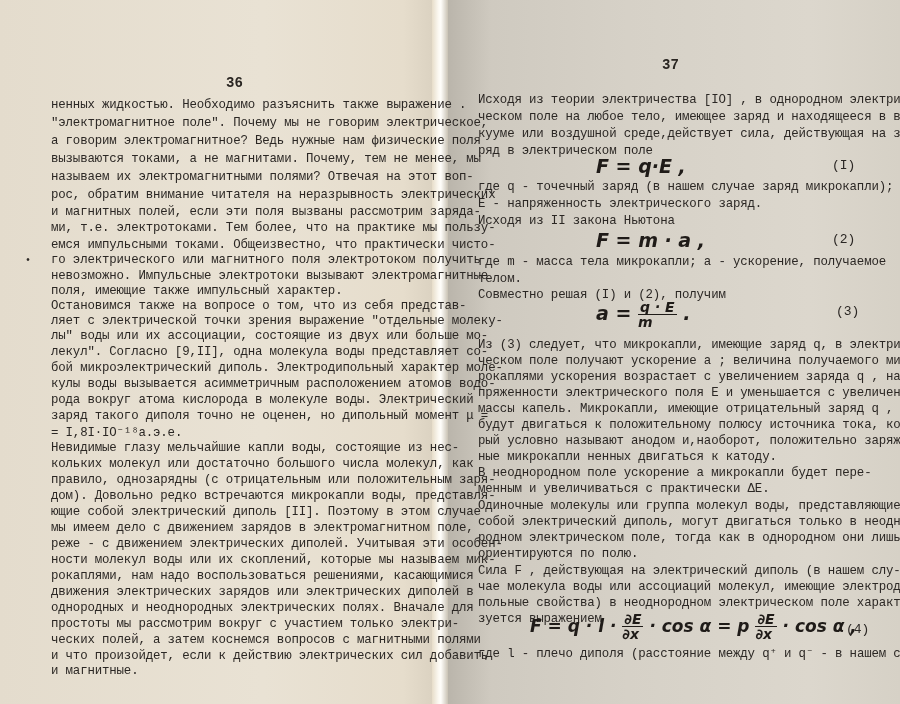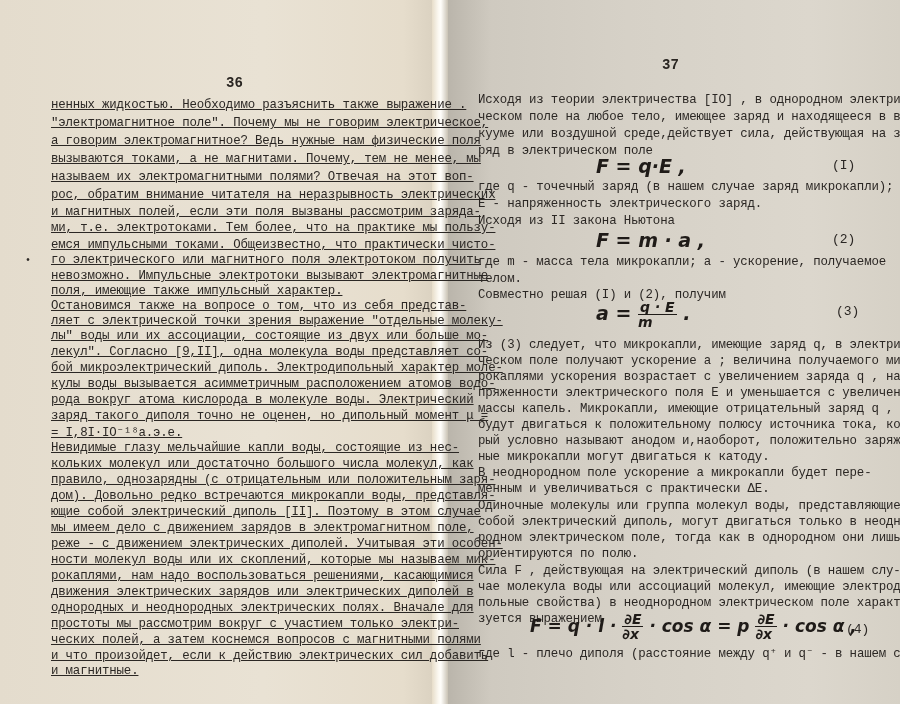--- a/index.html
+++ b/index.html
@@ -3,21 +3,21 @@
 <meta charset="utf-8">
 <style>
   html, body { margin:0; padding:0; }
   body { width:900px; height:704px; overflow:hidden; background:#d8d2c4; position:relative; font-family:"Liberation Mono","DejaVu Sans Mono",monospace; }
   .page { position:absolute; top:0; height:704px; box-sizing:border-box; }
   .page-left { left:0; width:438px; background:linear-gradient(90deg,#e4dccd 0%,#e9e2d4 60%,#e6ddcc 92%,#d9d0bf 100%); }
   .gutter { position:absolute; left:432px; top:0; width:16px; height:704px; background:linear-gradient(90deg,#e7ddc9 0%,#fbf8f1 40%,#fffefb 55%,#c9c2b4 100%); }
   .page-right { left:446px; width:454px; background:linear-gradient(90deg,#b9b4aa 0%,#cfcac0 10%,#d6d1c7 40%,#dcd7cd 80%,#d6d1c6 100%); }
   .pnum { position:absolute; font-size:14px; font-weight:bold; color:#2a2622; }
   .line { position:absolute; white-space:nowrap; font-size:12.4px; color:#2b2724; letter-spacing:-0.15px; }
-  .left .line { left:51px;text-decoration:underline; }
+  .left .line { left:51px; }
   .right .line { left:478px; }
   .formula { position:absolute; font-family:"DejaVu Sans",sans-serif; font-style:italic; font-size:19px; color:#1f1b18; white-space:nowrap;font-weight:bold; }
   .eqnum { position:absolute; font-size:13px; color:#2b2724; }
   .frac { display:inline-block; vertical-align:middle; text-align:left; font-size:14px; line-height:14px; }
   .frac .num { display:block; border-bottom:1.5px solid #1f1b18; padding:0 2px; }
   .frac .den { display:block; }
   .mark { position:absolute; font-size:10px; color:#2b2724; }
 </style>
 </head>
 <body>
@@ -99,21 +99,21 @@
   </div>
   <div class="eqnum" style="left:836px;top:304px;">(3)</div>
 
   <div class="line" style="top:338px">Из (3) следует, что микрокапли, имеющие заряд  q, в электри-</div>
   <div class="line" style="top:354px">ческом поле получают ускорение  a ; величина получаемого мик-</div>
   <div class="line" style="top:370px">рокаплями ускорения возрастает с увеличением заряда  q , на-</div>
   <div class="line" style="top:386px">пряженности электрического поля E и уменьшается с увеличением</div>
   <div class="line" style="top:402px">массы капель. Микрокапли, имеющие отрицательный заряд  q ,</div>
   <div class="line" style="top:418px">будут двигаться к положительному полюсу источника тока, кото-</div>
   <div class="line" style="top:434px">рый условно называют анодом и,наоборот, положительно заряжен-</div>
-  <div class="line" style="top:450px">ные микрокапли могут двигаться к катоду.</div>
+  <div class="line" style="top:450px">ные микрокапли ненных двигаться к катоду.</div>
   <div class="line" style="top:466px">   В неоднородном поле ускорение  a  микрокапли будет пере-</div>
   <div class="line" style="top:482px">менным и увеличиваться с практически  ΔE.</div>
   <div class="line" style="top:499px">   Одиночные молекулы или группа молекул воды, представляющие</div>
   <div class="line" style="top:515px">собой электрический диполь, могут двигаться только в неодно-</div>
   <div class="line" style="top:531px">родном электрическом поле, тогда как в однородном они лишь</div>
   <div class="line" style="top:547px">ориентируются по полю.</div>
   <div class="line" style="top:564px">   Сила  F , действующая на электрический диполь (в нашем слу-</div>
   <div class="line" style="top:580px">чае молекула воды или ассоциаций молекул, имеющие электроди-</div>
   <div class="line" style="top:596px">польные свойства) в неоднородном электрическом поле характери-</div>
   <div class="line" style="top:612px">зуется выражением</div>

